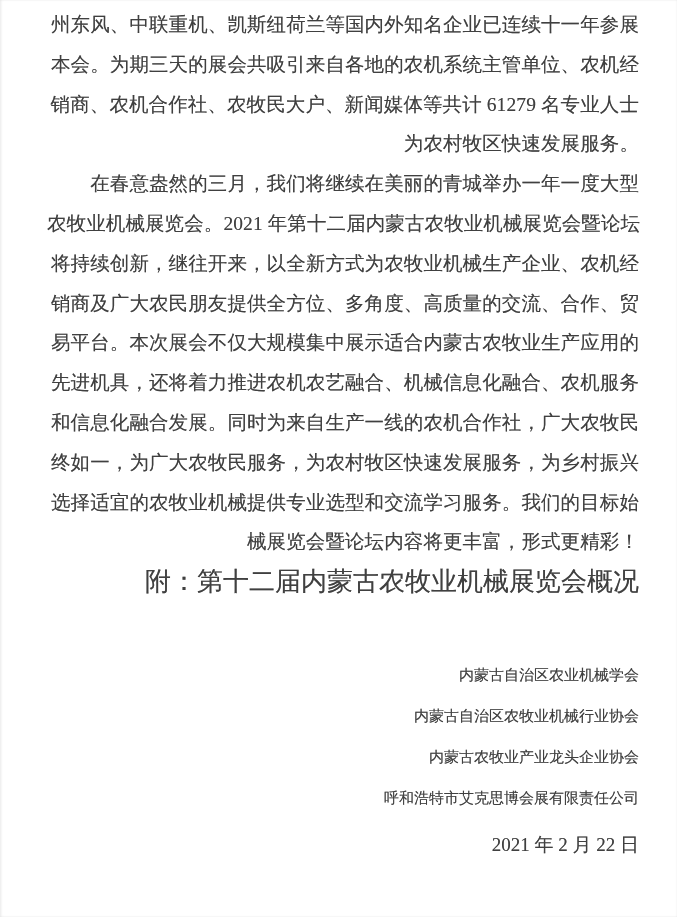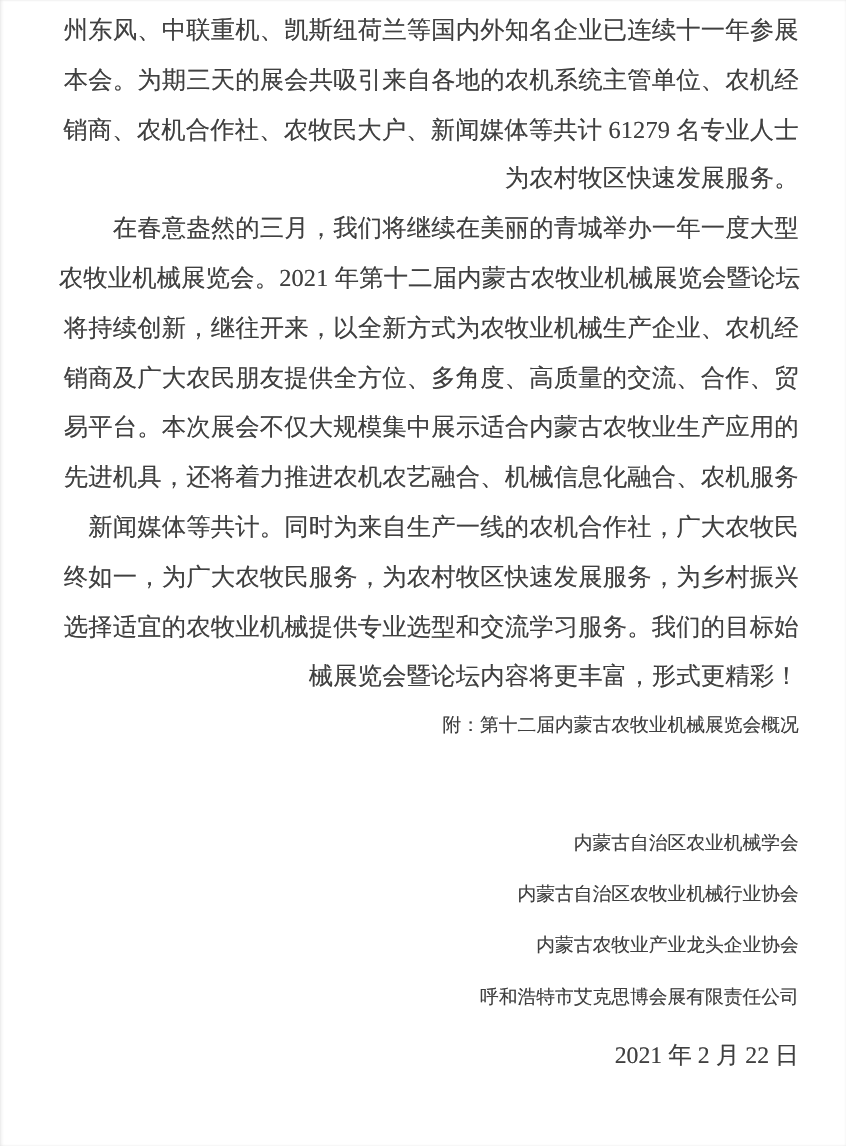--- a/index.html
+++ b/index.html
@@ -27,21 +27,21 @@
     height: 39.8px;
     white-space: nowrap;
     letter-spacing: 0.1px;
     text-shadow: 0 0 0.5px rgba(40,40,40,0.45);
   }
   
   .paragraph-indent-first .line:first-child {
     text-indent: 2em;
   }
   .attachment .line {
-    font-size: 15px;
+    font-size: 26px;
     line-height: 39.8px;
     height: 39.8px;
     white-space: nowrap;
     text-shadow: 0 0 0.5px rgba(40,40,40,0.45);
   }
   .signature-block {
     margin-top: 53px;
     margin-left: 231px;
   }
   .signature-block .line {
@@ -74,21 +74,21 @@
         <div class="line">为农村牧区快速发展服务。</div>
       </div>
 
     <div class="body-text paragraph-indent-first">
         <div class="line">在春意盎然的三月，我们将继续在美丽的青城举办一年一度大型</div>
         <div class="line">农牧业机械展览会。2021 年第十二届内蒙古农牧业机械展览会暨论坛</div>
         <div class="line">将持续创新，继往开来，以全新方式为农牧业机械生产企业、农机经</div>
         <div class="line">销商及广大农民朋友提供全方位、多角度、高质量的交流、合作、贸</div>
         <div class="line">易平台。本次展会不仅大规模集中展示适合内蒙古农牧业生产应用的</div>
         <div class="line">先进机具，还将着力推进农机农艺融合、机械信息化融合、农机服务</div>
-        <div class="line">新闻媒体等共计。同时为来自生产一线的农机合作社，广大农牧民</div>
+        <div class="line">和信息化融合发展。同时为来自生产一线的农机合作社，广大农牧民</div>
         <div class="line">终如一，为广大农牧民服务，为农村牧区快速发展服务，为乡村振兴</div>
         <div class="line">选择适宜的农牧业机械提供专业选型和交流学习服务。我们的目标始</div>
         <div class="line">械展览会暨论坛内容将更丰富，形式更精彩！</div>
       </div>
 
     <div class="attachment">
       <div class="line">附：第十二届内蒙古农牧业机械展览会概况</div>
     </div>
 
     <div class="signature-block">

